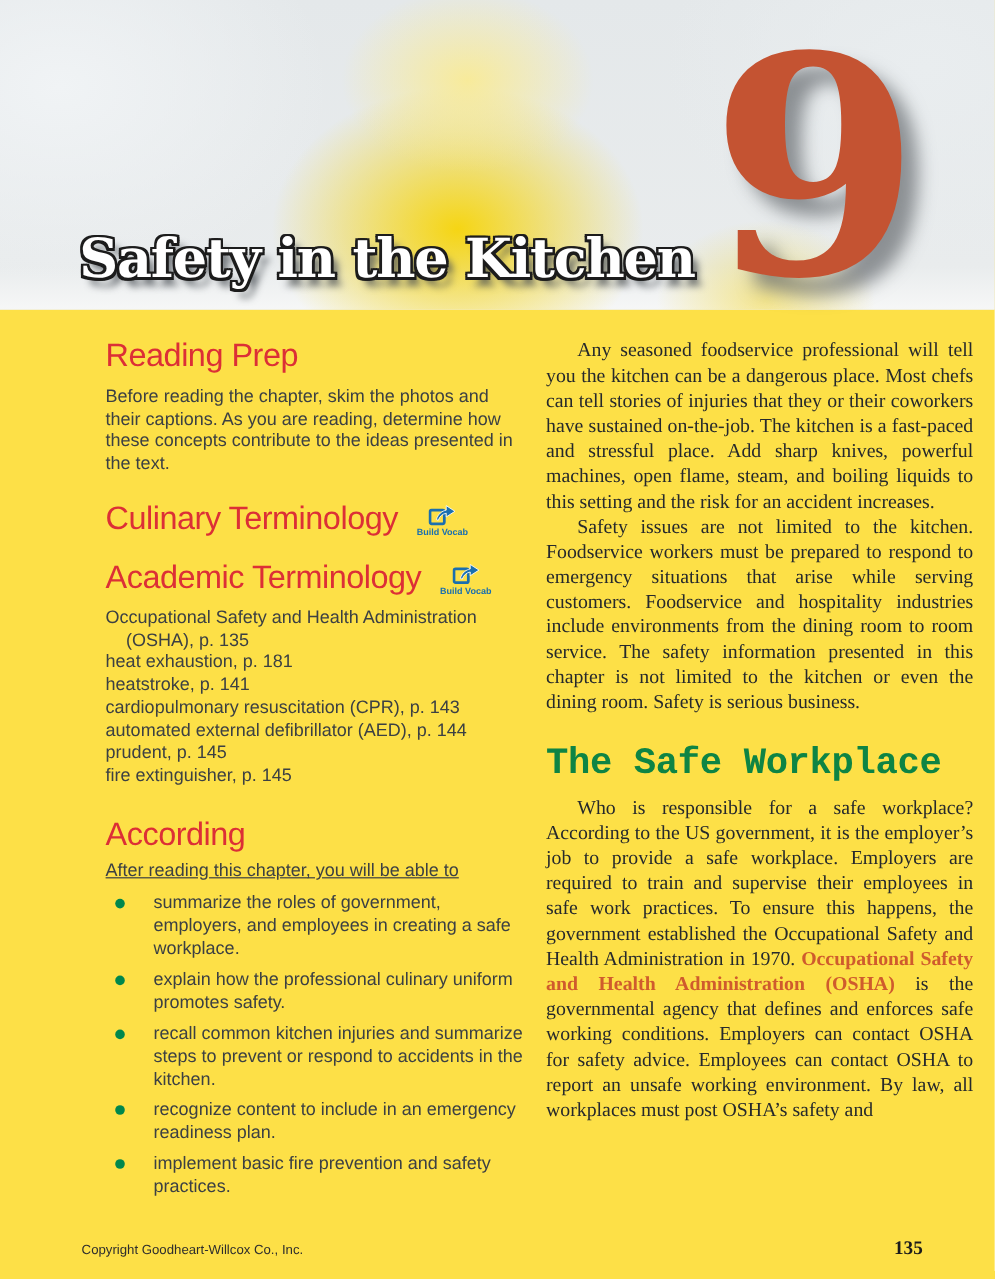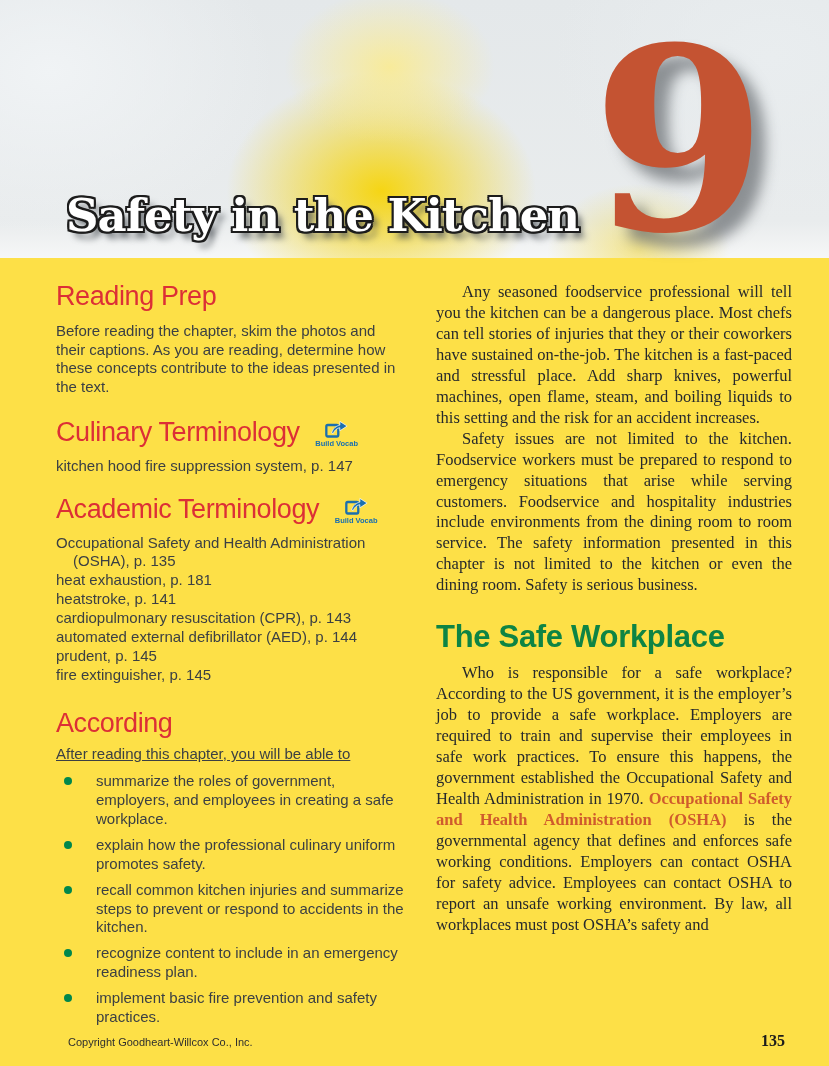--- a/index.html
+++ b/index.html
@@ -33,21 +33,21 @@
     position:absolute; top:42px; right:62px;
     font-family:"DejaVu Serif", serif; font-weight:700;
     font-size:252px; line-height:.78;
     color:var(--chapter-number-orange,#c45332);
     text-shadow:14px 14px 14px rgba(90,95,100,.65);
   }
 
   
   .content {
     position:absolute; top:258px; left:0; right:0;
-    display:flex; gap:28px; padding:24px 41px 0 56px; box-sizing:border-box;
+    display:flex; gap:15px; padding:24px 41px 0 88px; box-sizing:border-box;
   }
   .col-left  { width:352px; flex:none; color:#3c4043; }
   .col-right { width:356px; flex:none; }
 
   .red-heading {
     margin:0; font-size:27px; font-weight:400; letter-spacing:-0.4px;
     color:var(--heading-red,#dc2f36); line-height:1.1;
   }
   .heading-row { display:flex; align-items:flex-end; gap:8px; }
 
@@ -73,29 +73,29 @@
     background:var(--bullet-green,#00874c); margin:5px 0 0 8px; }
   .objectives-list .obj-text { padding-left:24px; }
 
   .col-right {
     font-family:"Liberation Serif", serif; font-size:16.5px; line-height:1.27;
     color:#26292c; text-align:justify;
   }
   .col-right p { margin:0; text-indent:26px; }
   .section-heading {
     margin:24px 0 9px; text-indent:0;
-    font-family:Liberation Sans, sans-serif; font-weight:700;
+    font-family:Liberation Mono, monospace; font-weight:700;
     font-size:31px; letter-spacing:-0.3px; line-height:1.1;
     color:var(--heading-green,#0e8444);
   }
   .vocab-term { color:var(--term-orange,#cf5b2d); font-weight:700; }
 
   
   .footer {
-    position:absolute; left:68px; right:44px; bottom:16px;
+    position:absolute; left:68px; right:60px; bottom:16px;
     display:flex; justify-content:space-between; align-items:baseline;
   }
   .copyright { font-size:11px; color:#2e2e2e; }
   .page-number { font-family:"Liberation Serif", serif; font-weight:700;
     font-size:16px; color:#1b1b1b;text-align:center; }
 </style>
 </head>
 <body>
 
 <div class="page">
@@ -117,23 +117,20 @@
         <button class="build-vocab">
           <span>
             <svg viewBox="0 0 26 22" width="23" height="20" aria-hidden="true">
               <rect x="1.5" y="6.5" width="13.5" height="13" rx="1.6" fill="none" stroke="currentColor" stroke-width="2.6"></rect>
               <path d="M7.5 15.5 C9.3 9.8 13 7.4 16.8 6.6 L16.8 2.4 L25 7.7 L16.8 13 L16.8 9.5 C13.4 10.2 10.6 12.2 9.3 16.2 Z" fill="currentColor" stroke="#ffffff" stroke-width="0.8"></path>
             </svg>
           </span>
           <div class="bv-label">Build Vocab</div>
         </button>
       </div>
-      <ul class="term-list">
-          <li>kitchen hood fire suppression system, p. 147</li>
-        </ul>
 
       <div class="heading-row mt-academic">
         <h2 class="red-heading">Academic Terminology</h2>
         <button class="build-vocab">
           <span>
             <svg viewBox="0 0 26 22" width="23" height="20" aria-hidden="true">
               <rect x="1.5" y="6.5" width="13.5" height="13" rx="1.6" fill="none" stroke="currentColor" stroke-width="2.6"></rect>
               <path d="M7.5 15.5 C9.3 9.8 13 7.4 16.8 6.6 L16.8 2.4 L25 7.7 L16.8 13 L16.8 9.5 C13.4 10.2 10.6 12.2 9.3 16.2 Z" fill="currentColor" stroke="#ffffff" stroke-width="0.8"></path>
             </svg>
           </span>

